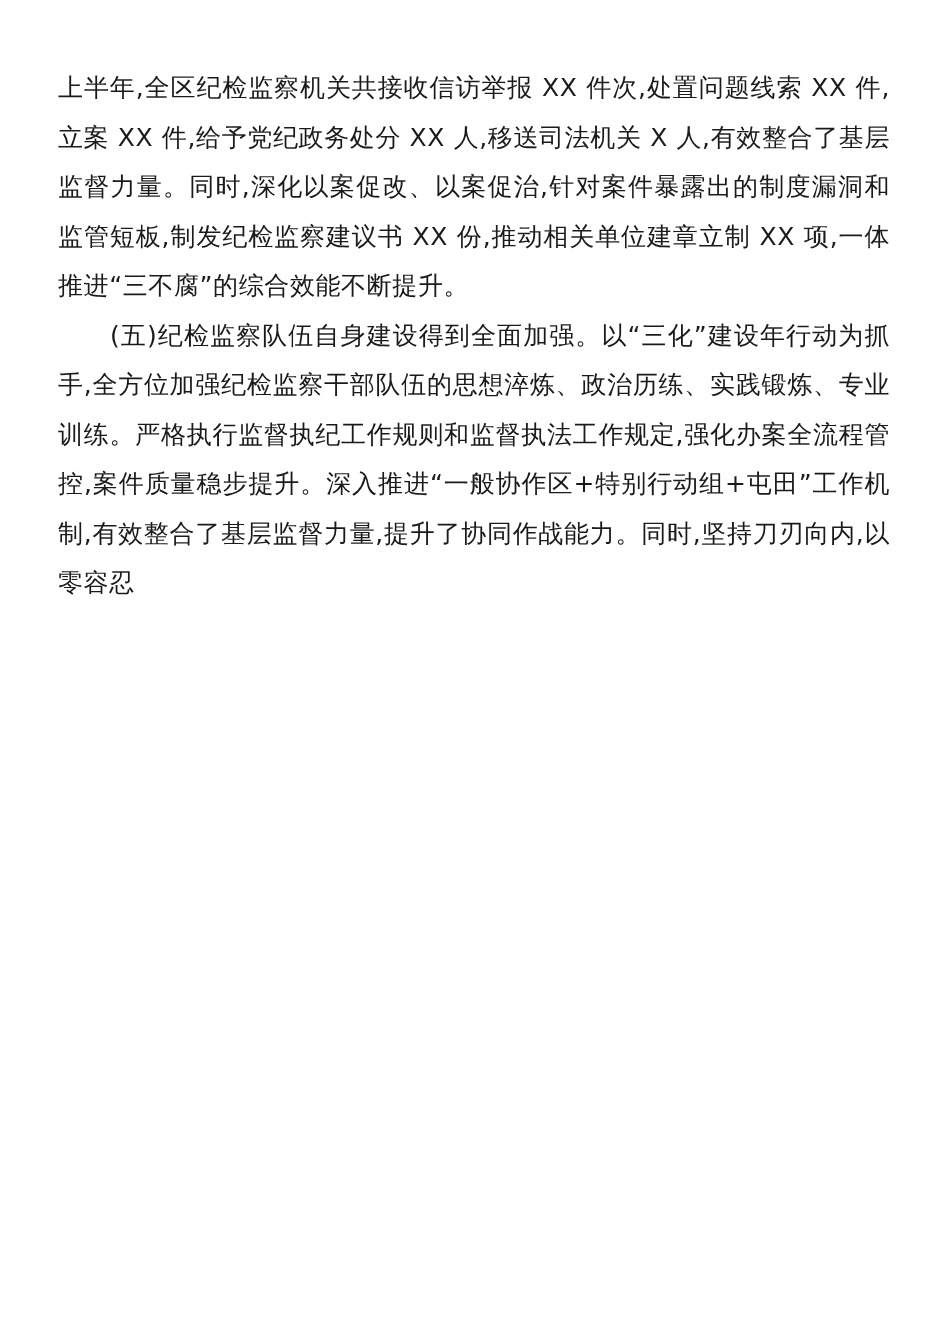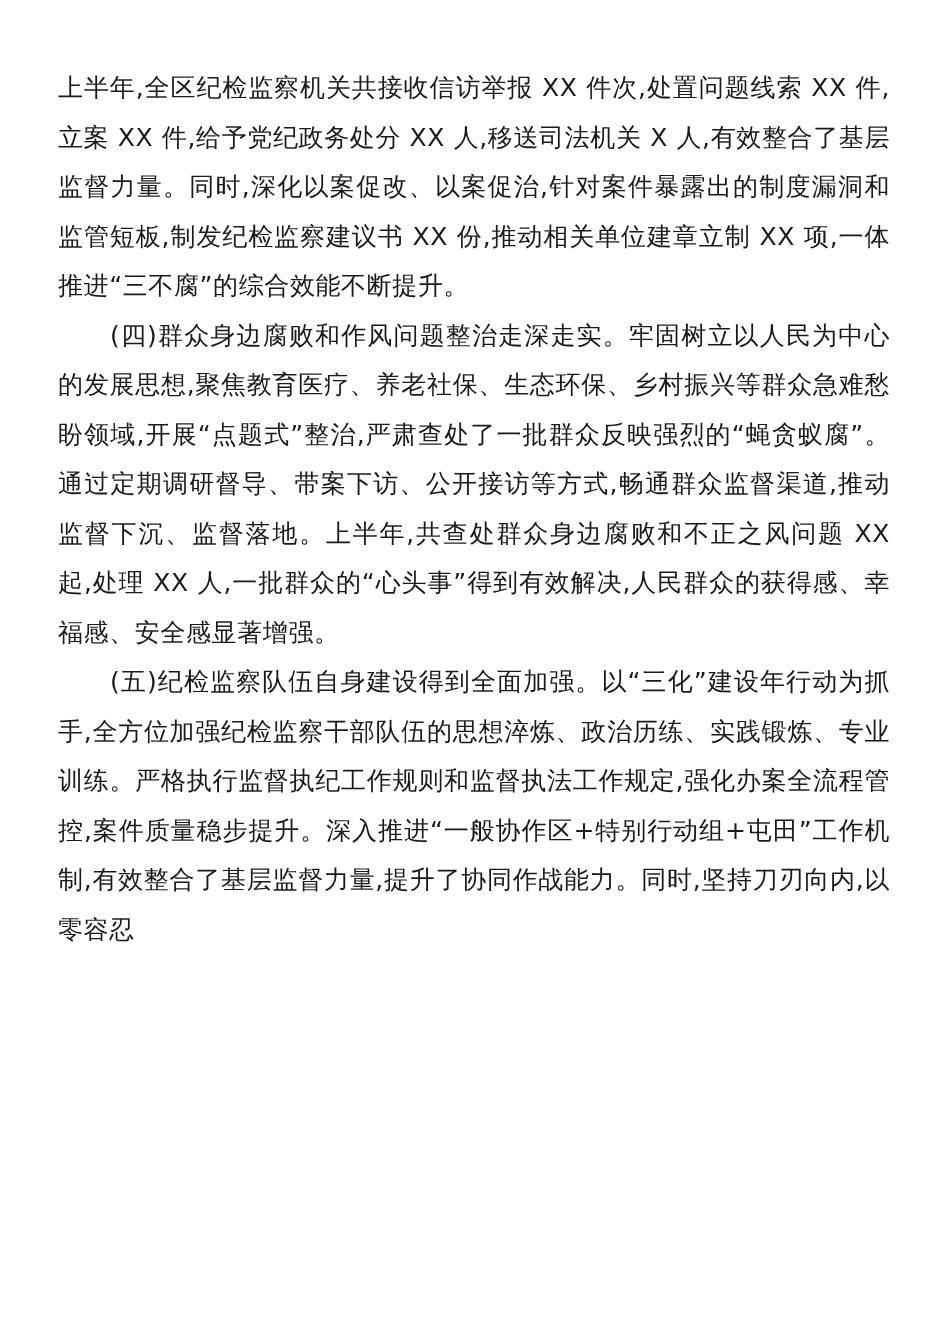--- a/index.html
+++ b/index.html
@@ -18,15 +18,14 @@
     letter-spacing: 0.6px;
   }
   .para { margin: 0; padding: 0; }
   .para.indent { text-indent: 52px; }
 </style>
 </head>
 <body>
 
 <div class="page">
   <p class="para">上半年,全区纪检监察机关共接收信访举报 XX 件次,处置问题线索 XX 件,立案 XX 件,给予党纪政务处分 XX 人,移送司法机关 X 人,有效整合了基层监督力量。同时,深化以案促改、以案促治,针对案件暴露出的制度漏洞和监管短板,制发纪检监察建议书 XX 份,推动相关单位建章立制 XX 项,一体推进“三不腐”的综合效能不断提升。</p>
-  <p class="para indent">(四)群众身边腐败和作风问题整治走深走实。牢固树立以人民为中心的发展思想,聚焦教育医疗、养老社保、生态环保、乡村振兴等群众急难愁盼领域,开展“点题式”整治,严肃查处了一批群众反映强烈的“蝇贪蚁腐”。通过定期调研督导、带案下访、公开接访等方式,畅通群众监督渠道,推动监督下沉、监督落地。上半年,共查处群众身边腐败和不正之风问题 XX 起,处理 XX 人,一批群众的“心头事”得到有效解决,人民群众的获得感、幸福感、安全感显著增强。</p>
   <p class="para indent">(五)纪检监察队伍自身建设得到全面加强。以“三化”建设年行动为抓手,全方位加强纪检监察干部队伍的思想淬炼、政治历练、实践锻炼、专业训练。严格执行监督执纪工作规则和监督执法工作规定,强化办案全流程管控,案件质量稳步提升。深入推进“一般协作区+特别行动组+屯田”工作机制,有效整合了基层监督力量,提升了协同作战能力。同时,坚持刀刃向内,以零容忍</p>
 </div>
 
 </body></html>

